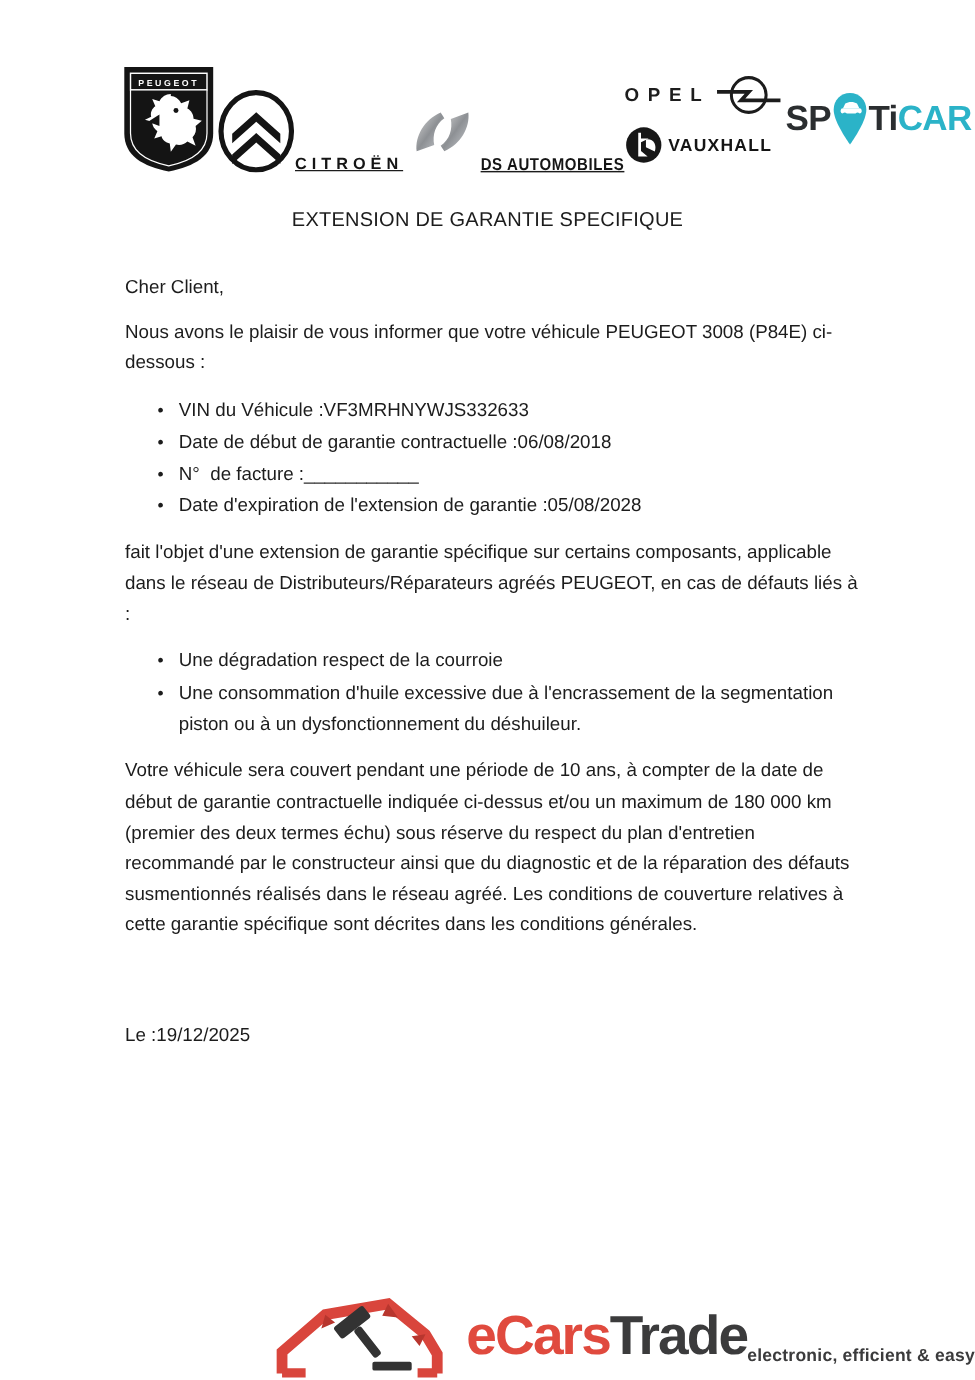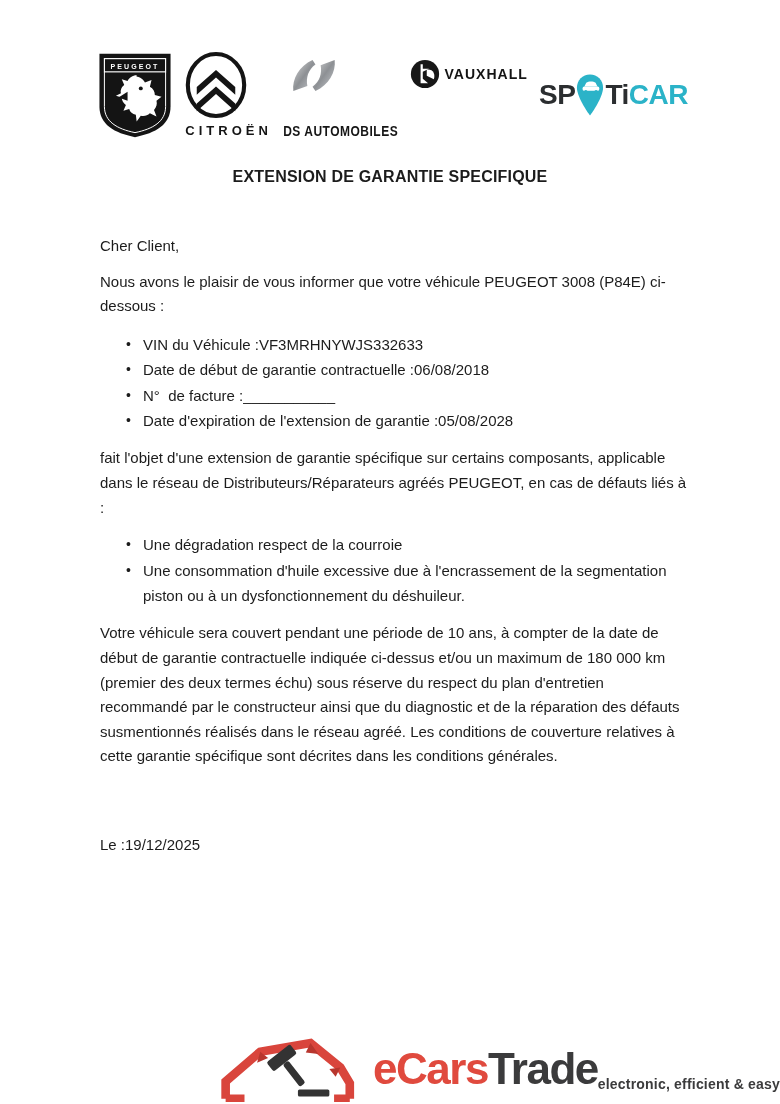--- a/index.html
+++ b/index.html
@@ -8,40 +8,40 @@
     position:relative; width:780px; height:1104px; margin:0 auto;
     background:#ffffff; overflow:hidden;
     font-family:"Liberation Sans","DejaVu Sans",sans-serif;
     color:#1c1c1c;
   }
   
   .logo-row {
     display:flex; align-items:center; justify-content:space-between;
     padding:50px 92px 0 96px; height:140px;
   }
-  .logo-col { display:flex; flex-direction:column; align-items:flex-start; justify-content:space-between; height:86px; }
+  .logo-col { display:flex; flex-direction:row; align-items:flex-end; justify-content:space-between; height:86px;text-decoration:underline; }
   .brand-label { font-size:13px; font-weight:700; letter-spacing:4px; color:#151515; white-space:nowrap; }
   .ds-label { font-size:12px; font-weight:700; letter-spacing:0.5px; color:#151515; white-space:nowrap;
               font-family:"Liberation Sans","DejaVu Sans",sans-serif; transform:scaleY(1.15); }
   .opel-stack { display:flex; flex-direction:column; justify-content:space-between; height:72px; }
   .opel-line { display:flex; align-items:center; }
   .opel-word { font-size:15px; font-weight:700; letter-spacing:7px; color:#1d1d1d; margin-right:2px; }
   .vx-line { display:flex; align-items:center; gap:5px; }
   .vx-word { font-size:14px; font-weight:800; letter-spacing:1px; color:#141414; }
   .spoticar { display:flex; align-items:center; }
   .spoticar .sp-txt { font-size:28px; font-weight:800; color:#2b2e30; line-height:32px; letter-spacing:-0.5px; }
   .spoticar .sp-car { color:#2bb3c8; }
   .spoticar svg { margin:0 1px; }
   
   .title1 { margin-top:60px; text-align:center; font-size:15px; font-weight:700; letter-spacing:0.2px; }
-  .title2 { margin-top:28px; text-align:center; font-size:16px; font-weight:700; letter-spacing:0.2px; }
+  .title2 { margin-top:28px; text-align:center; font-size:16px; font-weight:400; letter-spacing:0.2px; }
   
   .content { width:588px; margin:0 0 0 100px; font-size:15px; line-height:24.6px; }
   .content p { white-space:pre-wrap; }
-  .salutation { margin-top:48px; }
+  .salutation { margin-top:32px; }
   .intro { margin-top:11px; }
   ul.bullets { list-style:none; margin-top:13px; }
   ul.bullets li { position:relative; padding-left:43px; line-height:25.4px; white-space:pre-wrap; }
   ul.bullets li::before { content:"•"; position:absolute; left:26px; font-size:14px; }
   ul.bullets.defects { margin-top:12px; }
   .red-x { color:#d42318; }
   .coverage-intro { margin-top:13px; }
   .coverage-terms { margin-top:13px; }
   .date-line { margin-top:64px; }
   
@@ -89,20 +89,27 @@
               <stop offset="1" stop-color="#c9ccd0"></stop>
           </linearGradient>
         </defs>
         <path fill="url(#dsgrad)" d="M40 2 C22 10 12 28 14 44 L33 37 C31 26 34 15 44 8 Z"></path>
         <path fill="url(#dsgrad)" d="M44 44 C62 36 72 18 70 2 L51 9 C53 20 50 31 40 38 Z"></path>
       </svg>
       <div class="ds-label">DS AUTOMOBILES</div>
     </div>
 
     <div class="opel-stack">
+      <div class="opel-line">
+        <span class="opel-word">OPEL</span>
+        <svg width="58" height="34" viewBox="0 0 96 56">
+          <circle cx="48" cy="28" r="23" fill="none" stroke="#1c1c1c" stroke-width="4"></circle>
+          <path d="M6 24 H48 L38 35 H90" fill="none" stroke="#1c1c1c" stroke-width="5"></path>
+        </svg>
+      </div>
       <div class="vx-line">
         <svg width="30" height="30" viewBox="0 0 34 34">
           <circle cx="17" cy="17" r="16" fill="#171717"></circle>
           <path fill="#fff" d="M12 6 h2.5 v5 h7 l-7 3.5 v8 l6 5 h-8.5 z"></path>
           <path fill="#fff" d="M19 12 c7 -1 10 5 8 11 l-8 -4 z"></path>
         </svg>
         <span class="vx-word">VAUXHALL</span>
       </div>
     </div>
 

